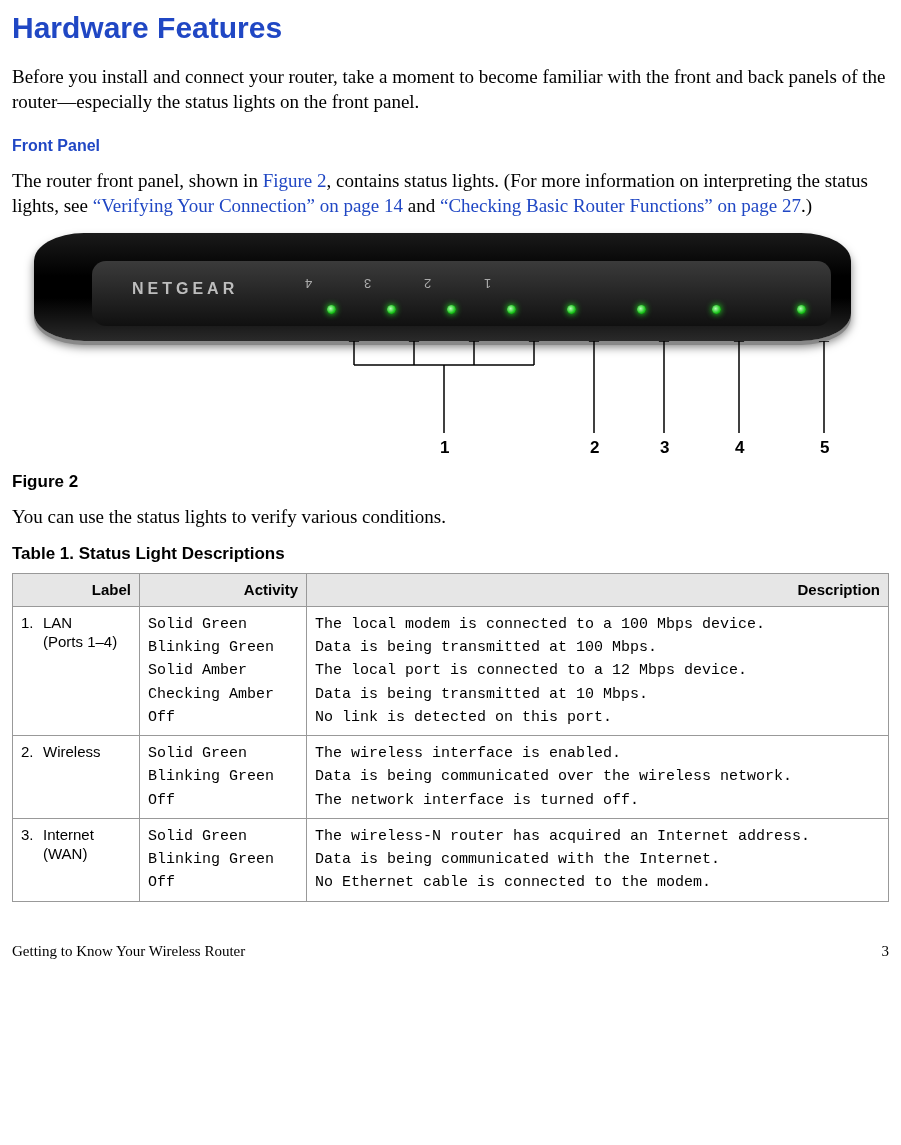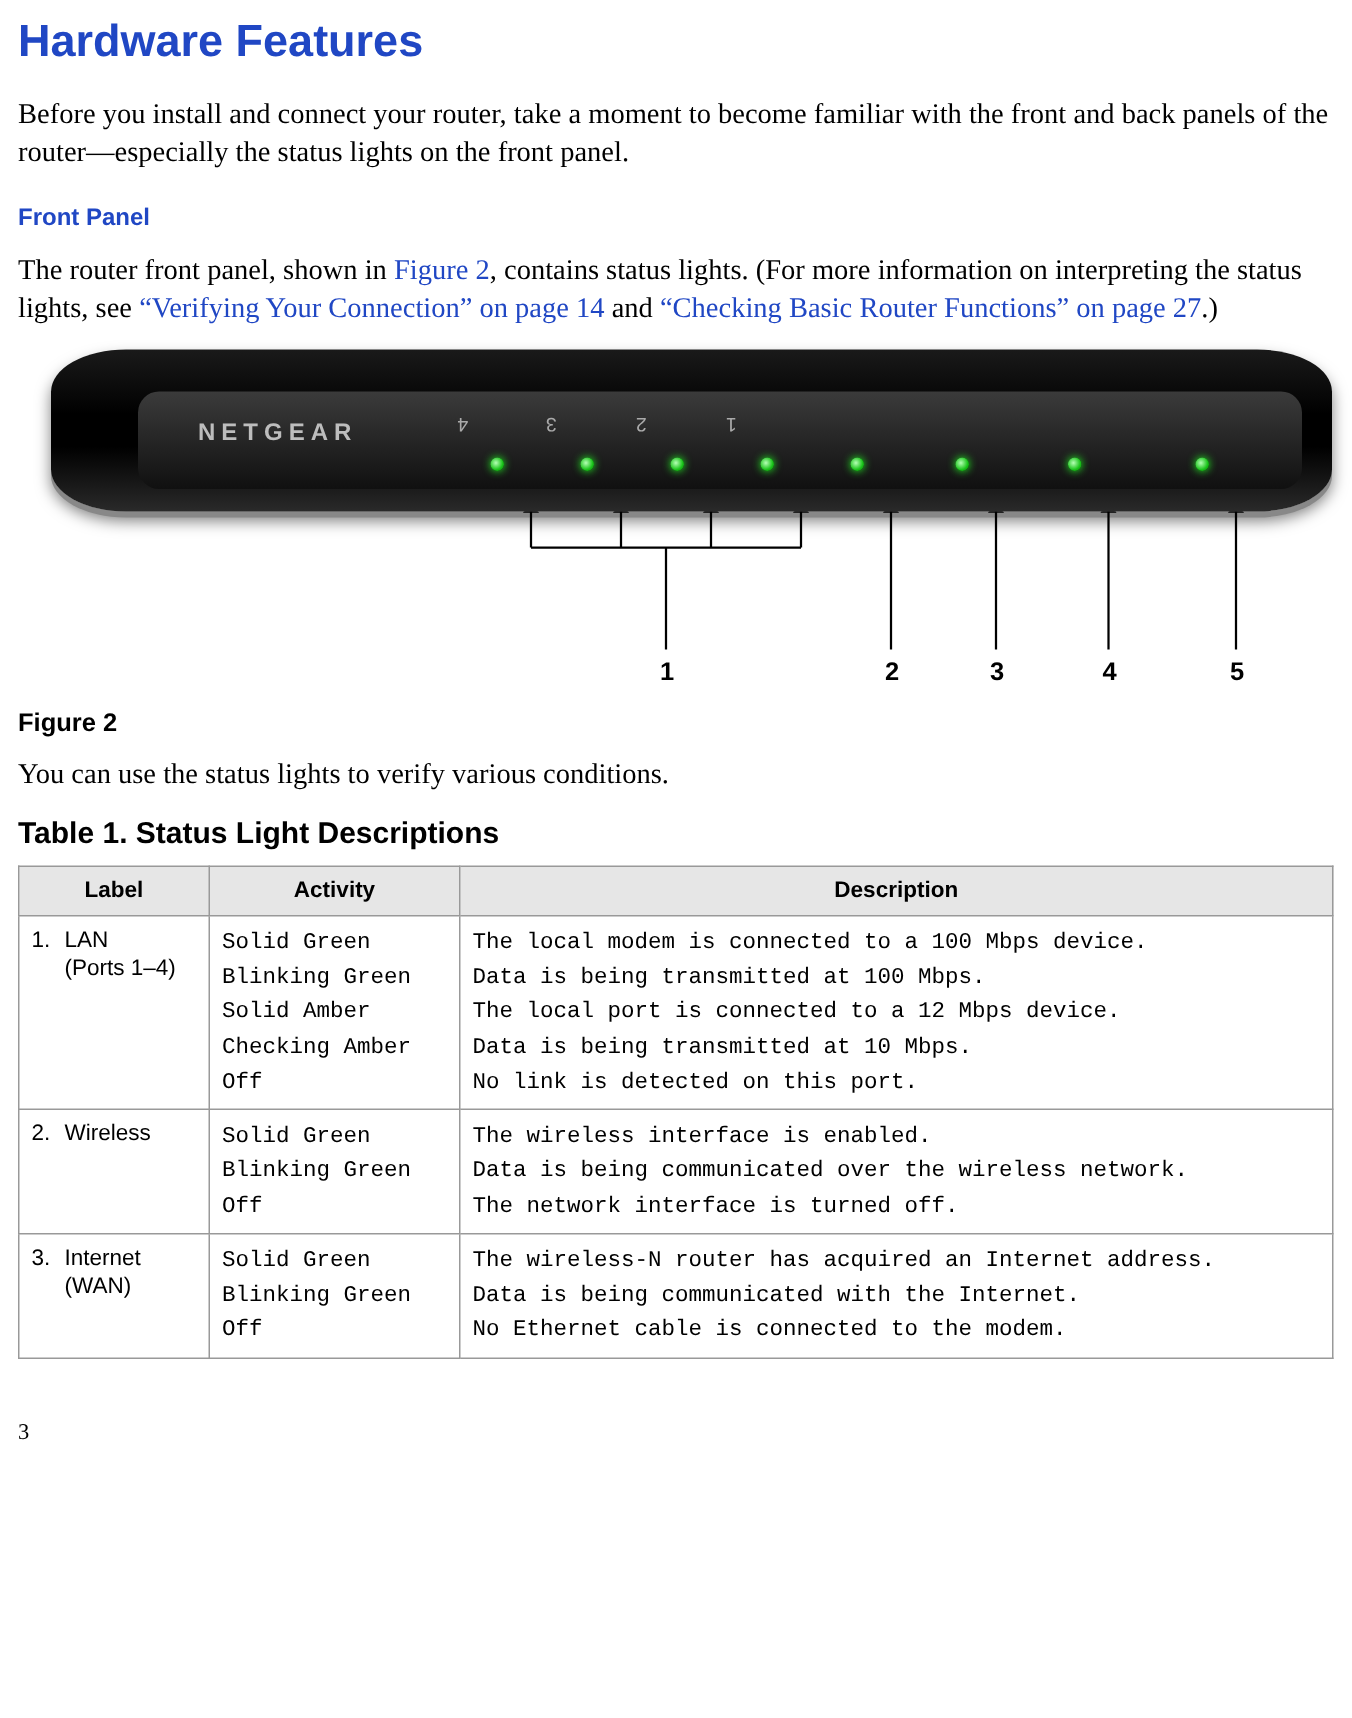--- a/index.html
+++ b/index.html
@@ -28,21 +28,20 @@
   p { margin: 0 0 14px 0; }
   .link { color: #2047c4; }
   
   .router-wrap { margin: 10px 0 0 22px; }
   .router {
     width: 817px; height: 108px;
     background: linear-gradient(#1a1a1a, #000 40%, #000 60%, #2a2a2a);
     border-radius: 50px/28px;
     position: relative;
     box-shadow: 0 4px 0 #888, 0 6px 10px rgba(0,0,0,.5);
-    padding-left: 37px;
   }
   .router-face {
     position: absolute; left: 58px; right: 20px; top: 28px; bottom: 15px;
     background: linear-gradient(#3b3b3b, #101010);
     border-radius: 14px;
   }
   .router-brand {
     position:absolute; left:40px; top:18px;
     font-family: Arial, sans-serif; letter-spacing: 4px;
     font-size: 16px; color:#bdbdbd; font-weight:bold;
@@ -52,23 +51,23 @@
     font-family: Arial, sans-serif; font-size:13px;
     transform: scaleY(-1) scaleX(-1);
   }
   .led { position:absolute; top:44px; width:9px; height:9px; border-radius:50%;
          background: radial-gradient(circle at 40% 40%, #b4ffb4, #18c218 60%, #0a6a0a);
          box-shadow: 0 0 6px #2f2; }
   .callouts { position: relative; height: 120px; margin-left:22px; }
   .callouts svg { position:absolute; left:0; top:0; }
   .callouts .num { position:absolute; font-family: Arial, sans-serif; font-weight:bold; font-size:17px; }
   .fig-caption { font-family: Arial, sans-serif; font-weight:bold; font-size:17px; margin: 10px 0 12px 0; }
-  .table-caption { font-family: Arial, sans-serif; font-weight:bold; font-size:20px; margin: 14px 0 8px 0; }
+  .table-caption { font-family: Arial, sans-serif; font-weight:bold; font-size:17px; margin: 14px 0 8px 0; }
   table.status { width: 100%; border-collapse: collapse; border: 1px solid #999; font-family: Arial, sans-serif; font-size: 15px; }
-  table.status th { background:#e6e6e6; text-align:center; font-weight:bold; padding:6px 8px; border:1px solid #999; }
+  table.status th { background:#e6e6e6; text-align:right; font-weight:bold; padding:6px 8px; border:1px solid #999; }
   table.status td { border:1px solid #999; padding:6px 8px; vertical-align: top; }
   td.label-cell { width:110px; }
   td.activity-cell { width:150px; }
   td .line { display:block; line-height:1.55;font-family:Liberation Mono, monospace; }
   .footer { display:flex; justify-content:space-between; font-size:15px; margin-top:40px; font-family: "Times New Roman", serif; }
   .num-list-label { display:flex; }
   .num-list-label .n { width:22px; }
 </style>
 </head>
 <body>
@@ -218,14 +217,15 @@
       <td>
         <span class="line">The wireless-N router has acquired an Internet address.</span>
         <span class="line">Data is being communicated with the Internet.</span>
         <span class="line">No Ethernet cable is connected to the modem.</span>
       </td>
     </tr>
   </tbody>
 </table>
 
 <div class="footer">
+  <span>Getting to Know Your Wireless Router</span>
   <span>3</span>
 </div>
 
 </body></html>

